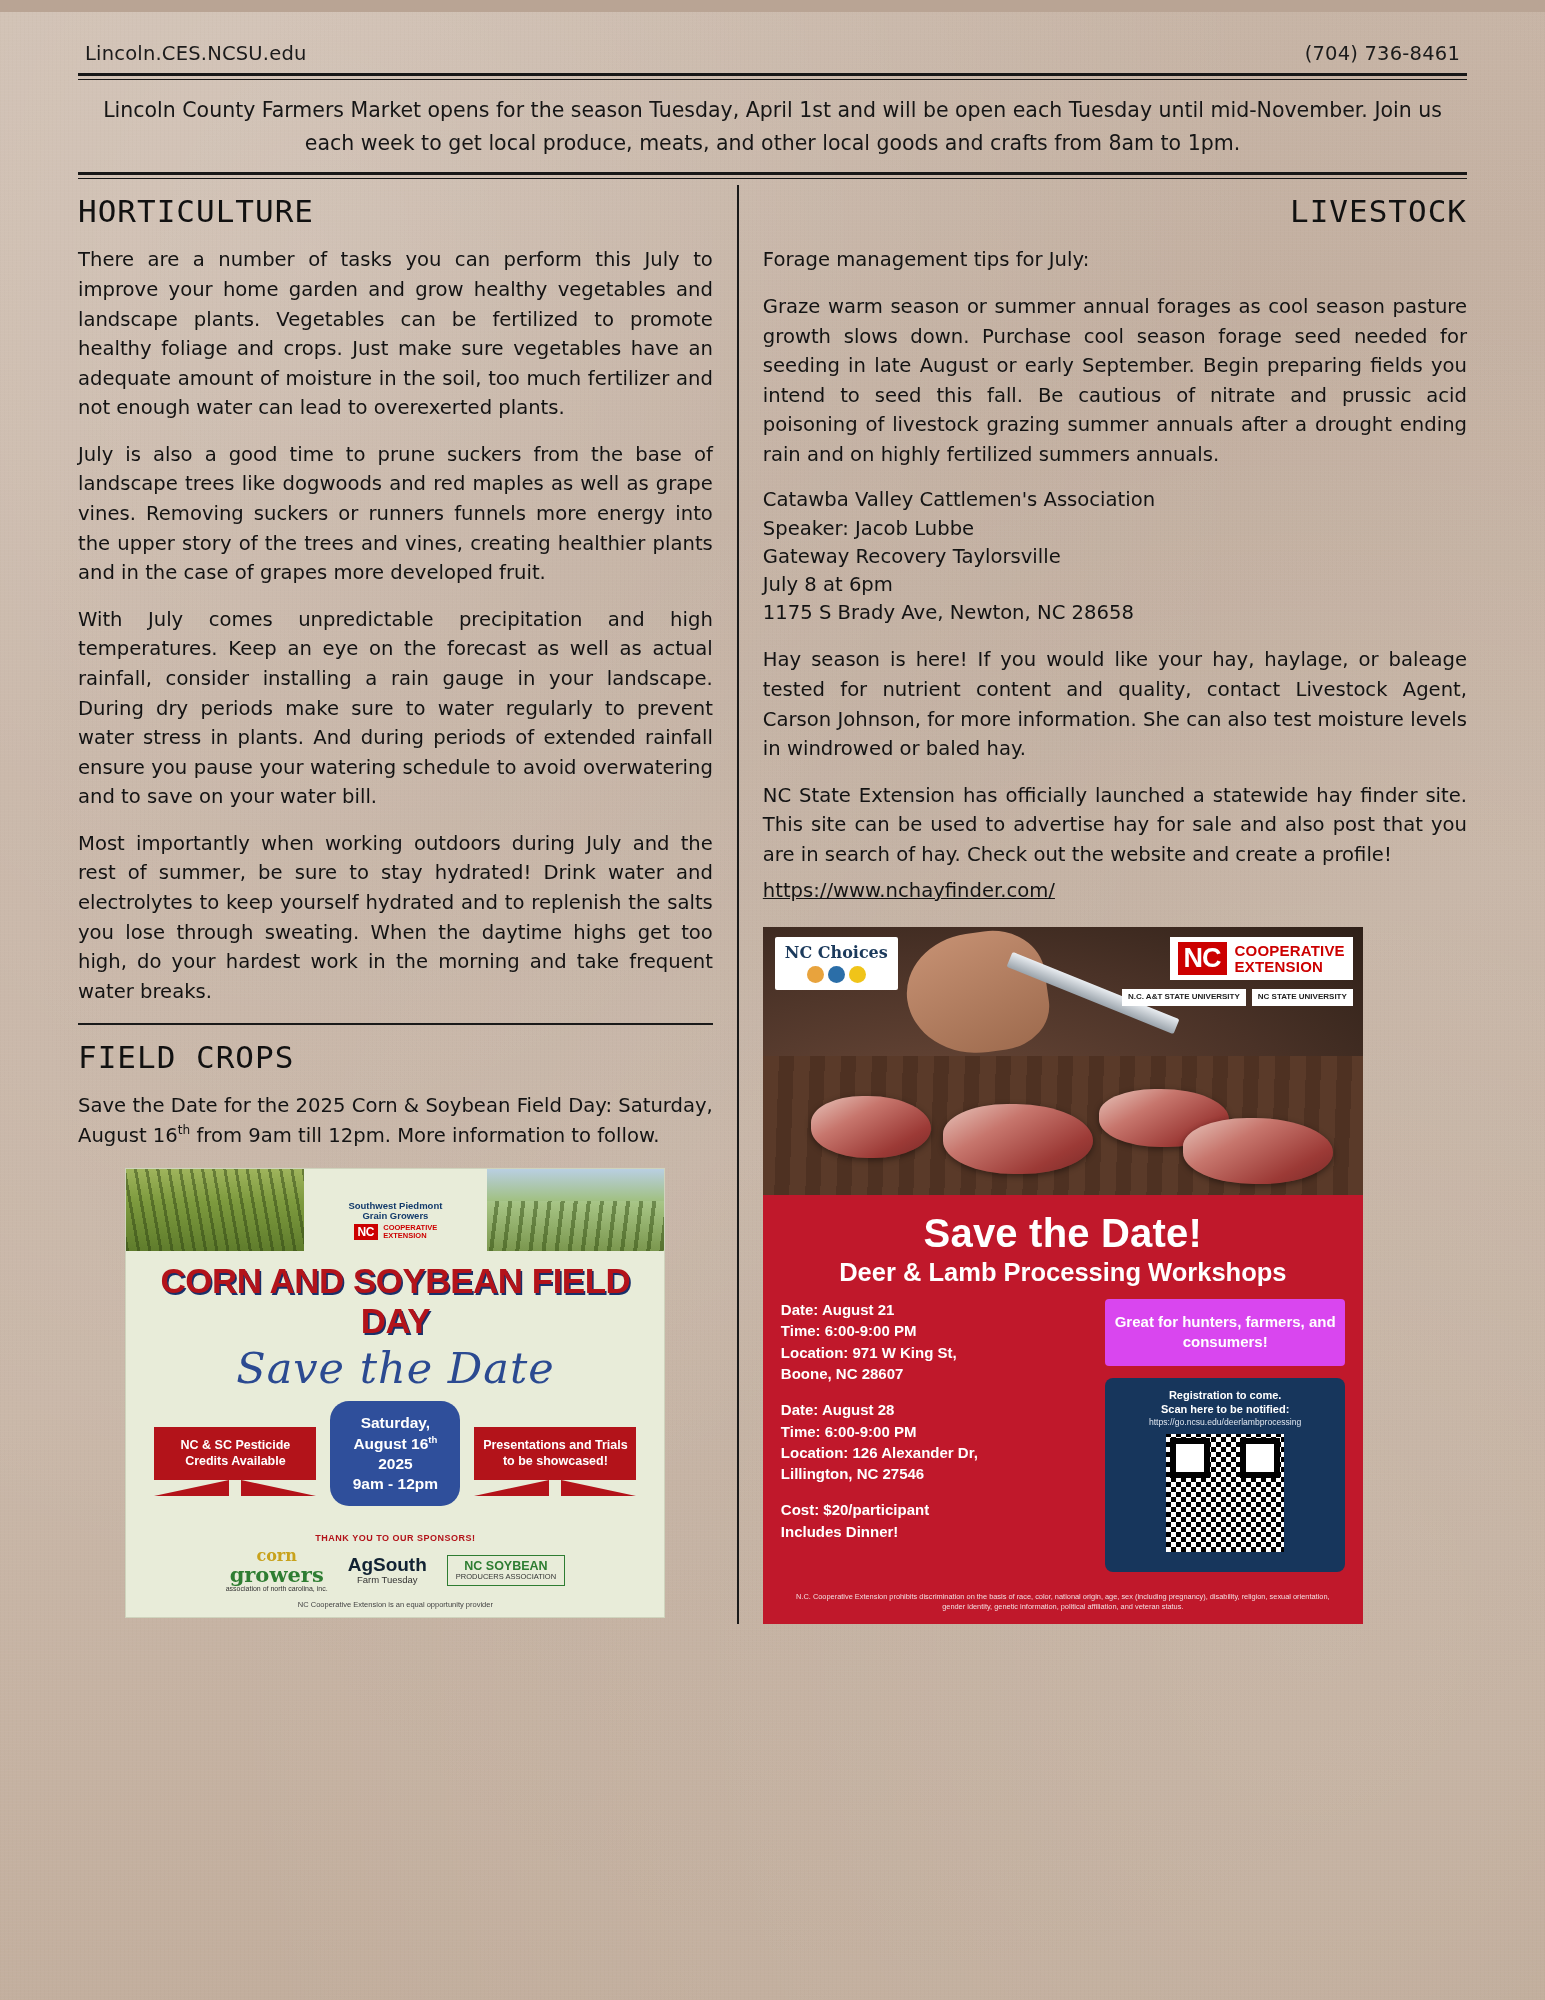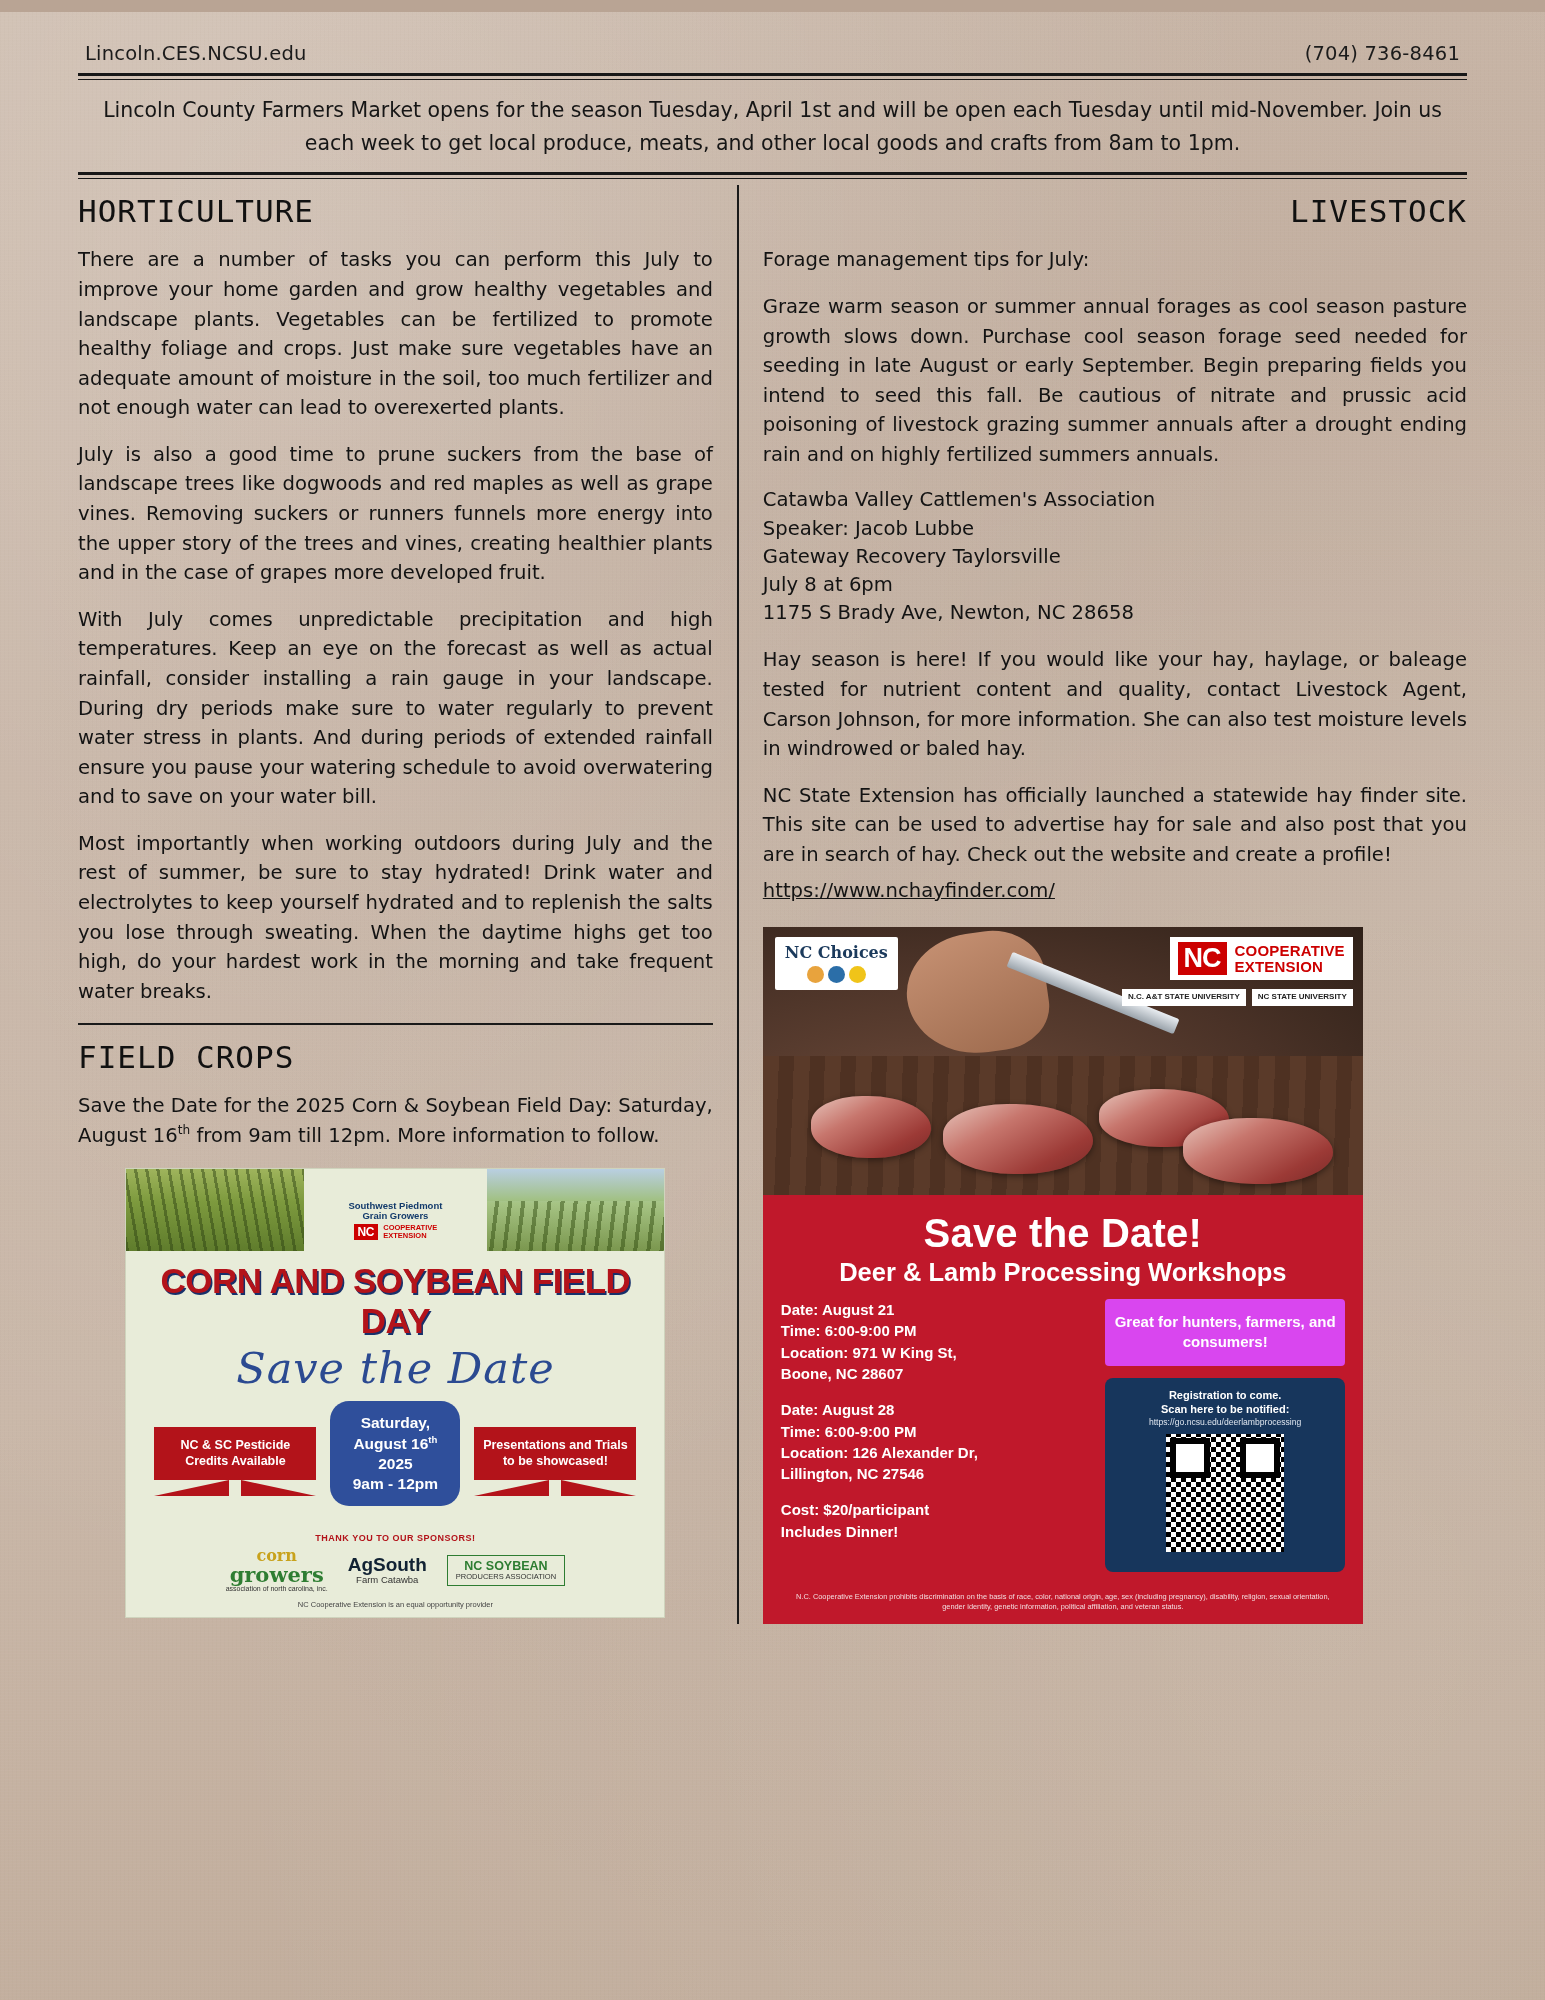--- a/index.html
+++ b/index.html
@@ -538,21 +538,21 @@
 
         <div class="cf-sponsor-label">THANK YOU TO OUR SPONSORS!</div>
         <div class="cf-sponsors">
           <div class="sp-corn">
             <div class="c1">corn</div>
             <div class="c2">growers</div>
             <div class="c3">association of north carolina, inc.</div>
           </div>
           <div class="sp-ag">
             <div class="a1">AgSouth</div>
-            <div class="a2">Farm Catawba</div>
+            <div class="a2">Farm Tuesday</div>
           </div>
           <div class="sp-soy">
             <div class="s1">NC SOYBEAN</div>
             <div class="s2">PRODUCERS ASSOCIATION</div>
           </div>
         </div>
         <div class="cf-foot">NC Cooperative Extension is an equal opportunity provider</div>
       </div>
     </div>
 

